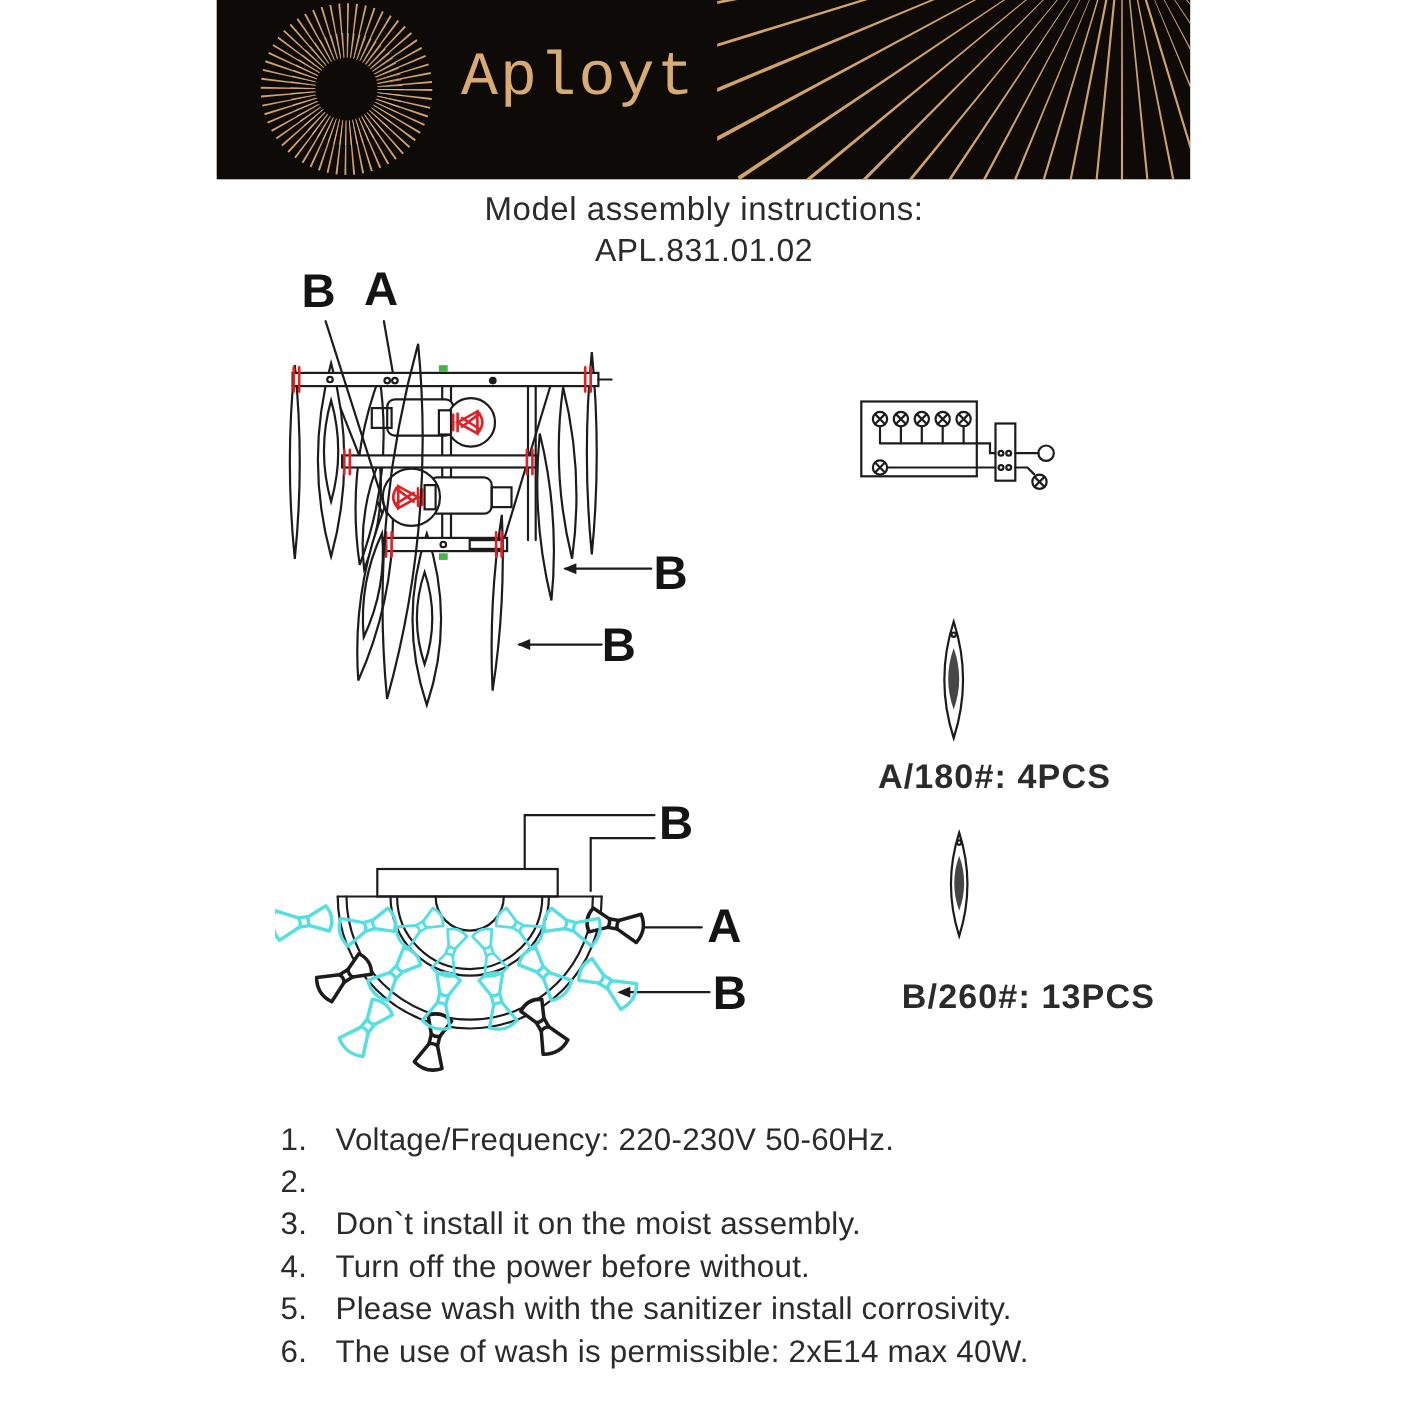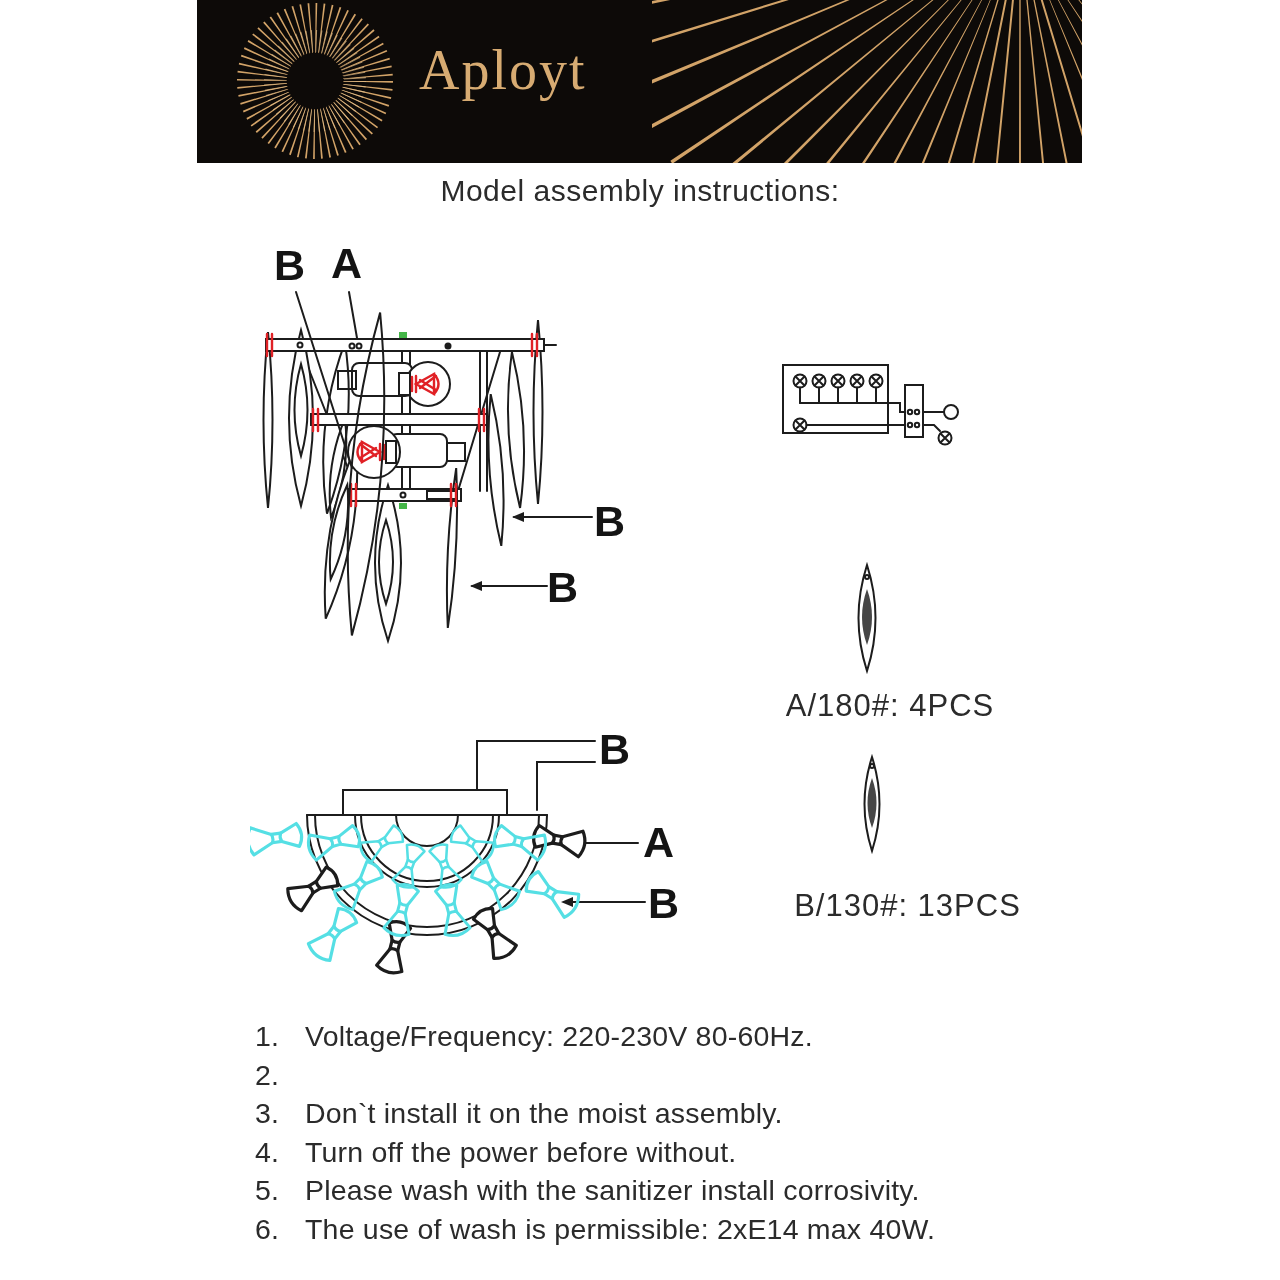--- a/index.html
+++ b/index.html
@@ -1,32 +1,32 @@
 <!DOCTYPE html>
 <html><head>
 <meta charset="utf-8">
 <style>
   html,body{margin:0;padding:0;background:#fff;}
   .page{position:relative;width:1280px;height:1280px;background:#fff;overflow:hidden;
         font-family:"Liberation Sans",sans-serif;color:#262626;}
   
   .banner{position:absolute;left:197px;top:0;width:885px;height:163px;background:#0d0a08;overflow:hidden;}
-  .banner .brand{position:absolute;left:222px;top:38px;font-family:Liberation Serif, serif;
+  .banner .brand{position:absolute;left:222px;top:38px;font-family:Liberation Mono, monospace;
         font-size:56px;font-weight:400;color:#d7ab72;letter-spacing:2px;}
   .logo-svg{position:absolute;left:0;top:0;}
   .corner-svg{position:absolute;right:0;top:0;}
   
   .title1{position:absolute;left:0;top:174px;width:1280px;text-align:center;
         font-size:30px;letter-spacing:.5px;color:#2b2b2b;}
   .title2{position:absolute;left:0;top:212px;width:1280px;text-align:center;
         font-size:29px;letter-spacing:.5px;color:#2b2b2b;}
   
   .biglabel{position:absolute;font-size:43px;font-weight:bold;color:#141414;line-height:1;}
   
-  .partlabel{position:absolute;font-size:31px;letter-spacing:1px;color:#2b2b2b;text-align:center;}
+  .partlabel{position:absolute;font-size:31px;letter-spacing:1px;color:#2b2b2b;text-align:right;font-weight:bold;}
   
   .inst-list{position:absolute;left:255px;top:1022px;width:830px;}
   .inst-row{display:flex;font-size:28.5px;line-height:28px;margin-bottom:10.5px;color:#2b2b2b;letter-spacing:.2px;}
   .inst-num{width:50px;flex:0 0 50px;}
   svg{position:absolute;}
   .ln{stroke:#1c1c1c;stroke-width:2;fill:none;stroke-linecap:round;}
   .lnw{stroke:#1c1c1c;stroke-width:2;fill:#fff;}
   .red{stroke:#e02126;stroke-width:2.4;fill:none;stroke-linecap:round;}
   .cy{stroke:#55dfe4;stroke-width:3;fill:none;stroke-linecap:round;stroke-linejoin:round;}
   .bk{stroke:#1c1c1c;stroke-width:3.2;fill:#fff;stroke-linecap:round;stroke-linejoin:round;}
@@ -42,20 +42,21 @@
       <circle cx="118" cy="81" r="40" fill="none" stroke="#e6c18b" stroke-width="22" stroke-dasharray="0.9 3.3" opacity="0.7"></circle>
       <circle cx="118" cy="81" r="28" fill="#0d0a08"></circle>
     </svg>
     <span class="brand">Aployt</span>
     <svg class="corner-svg" width="430" height="163" viewBox="0 0 430 163">
       <circle cx="368" cy="-72" r="235" fill="none" stroke="#d2a368" stroke-width="370" stroke-dasharray="2 21"></circle>
     </svg>
   </div>
 
   <div class="title1">Model assembly instructions:</div>
+  <div class="title2">APL.831.01.02</div>
 
   <svg style="left:240px;top:235px" width="440" height="445" viewBox="240 235 440 445">
     <defs>
       <pattern id="hatch" width="5" height="5" patternUnits="userSpaceOnUse" patternTransform="rotate(45)">
         <line x1="0" y1="0" x2="0" y2="5" stroke="#1c1c1c" stroke-width="1.4"></line>
       </pattern>
       <pattern id="hatchD" width="4" height="4" patternUnits="userSpaceOnUse">
         <rect width="4" height="4" fill="#1c1c1c"></rect>
           <circle cx="2" cy="2" r="0.9" fill="#fff"></circle>
       </pattern>
@@ -187,21 +188,21 @@
     <path transform="translate(867,617)" d="M0,-28 Q10,0 0,28 Q-10,0 0,-28 Z" fill="#464646"></path>
     <circle cx="867" cy="577" r="2" class="ln" stroke-width="1.6"></circle>
   </svg>
   <div class="partlabel" style="left:770px;top:688px;width:240px">A/180#: 4PCS</div>
 
   <svg style="left:840px;top:745px" width="70" height="115" viewBox="840 745 70 115">
     <path transform="translate(872,804)" d="M0,-47 Q15,0 0,47 Q-15,0 0,-47 Z" class="lnw"></path>
     <path transform="translate(872,803)" d="M0,-25 Q9,0 0,25 Q-9,0 0,-25 Z" fill="#464646"></path>
     <circle cx="872" cy="766" r="2" class="ln" stroke-width="1.6"></circle>
   </svg>
-  <div class="partlabel" style="left:765px;top:888px;width:285px">B/130#: 13PCS</div>
+  <div class="partlabel" style="left:765px;top:888px;width:285px">B/260#: 13PCS</div>
 
   <svg style="left:250px;top:715px" width="460" height="310" viewBox="250 715 460 310">
     <defs>
       <g id="crys">
         <path d="M-13,23 Q0,31 13,23 L4,4 Q0,2 -4,4 Z"></path>
         <path d="M-11,-21 Q0,-28 11,-21 L4,-5 Q0,-3 -4,-5 Z"></path>
         <line x1="-4" y1="4" x2="-4" y2="-5"></line>
           <line x1="4" y1="4" x2="4" y2="-5"></line>
       </g>
     </defs>
@@ -249,21 +250,21 @@
     </g>
   </svg>
 
   <div class="biglabel" style="left:599px;top:728px">B</div>
   <div class="biglabel" style="left:643px;top:821px">A</div>
   <div class="biglabel" style="left:648px;top:882px">B</div>
 
   <div class="inst-list">
     <div class="inst-row">
       <span class="inst-num">1.</span>
-      <span>Voltage/Frequency: 220-230V 80-60Hz.</span>
+      <span>Voltage/Frequency: 220-230V 50-60Hz.</span>
     </div>
     <div class="inst-row">
       <span class="inst-num">2.</span>
     </div>
     <div class="inst-row">
       <span class="inst-num">3.</span>
       <span>Don`t install it on the moist assembly.</span>
     </div>
     <div class="inst-row">
       <span class="inst-num">4.</span>

